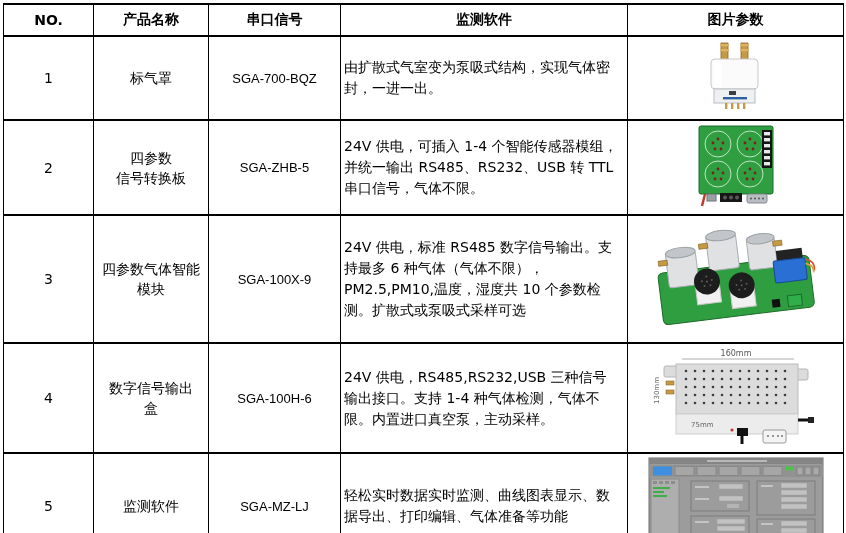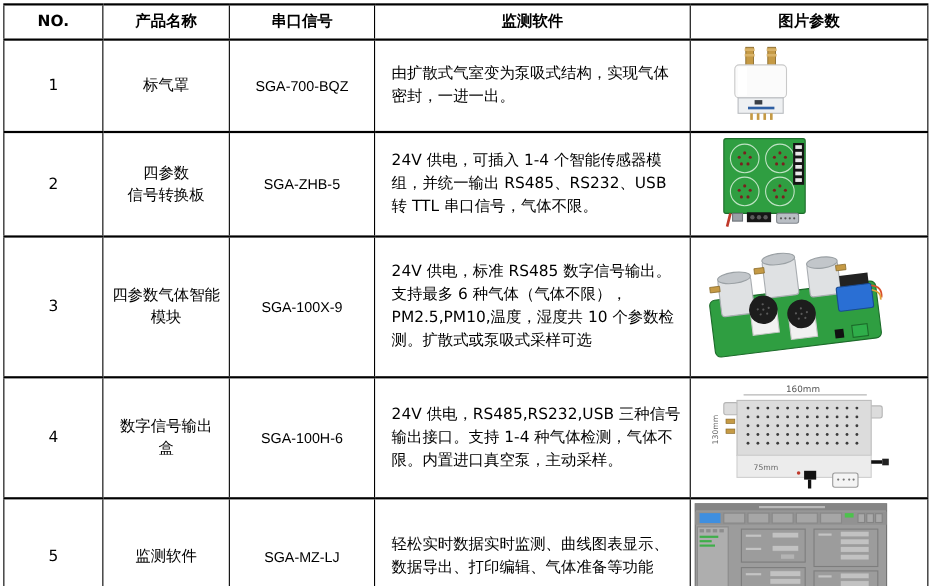--- a/index.html
+++ b/index.html
@@ -37,24 +37,24 @@
   }
   td.c-name { white-space: pre-line; line-height: 20px; }
   td.c-model {
     font-family: Liberation Sans, sans-serif;
     font-size: 13px;
     letter-spacing: 0px;
   }
   td.c-func {
     font-size: 14px;
     line-height: 21px;
-    padding: 4px 7px 4px 15px;
+    padding: 4px 7px 4px 3px;
     text-align: left;
   }
-  td.c-photo { text-align: left; padding: 2px; }
+  td.c-photo { text-align: center; padding: 2px; }
   tr.r1 td { height: 78px; }
   tr.r2 td { height: 87px; }
   tr.r3 td { height: 127px; }
   tr.r4 td { height: 108px; }
   tr.r5 td { height: 103px; }
   .photo-wrap { display: inline-block; line-height: 0; }
   svg text { font-family: "DejaVu Sans", sans-serif; }
 </style>
 </head>
 <body>

